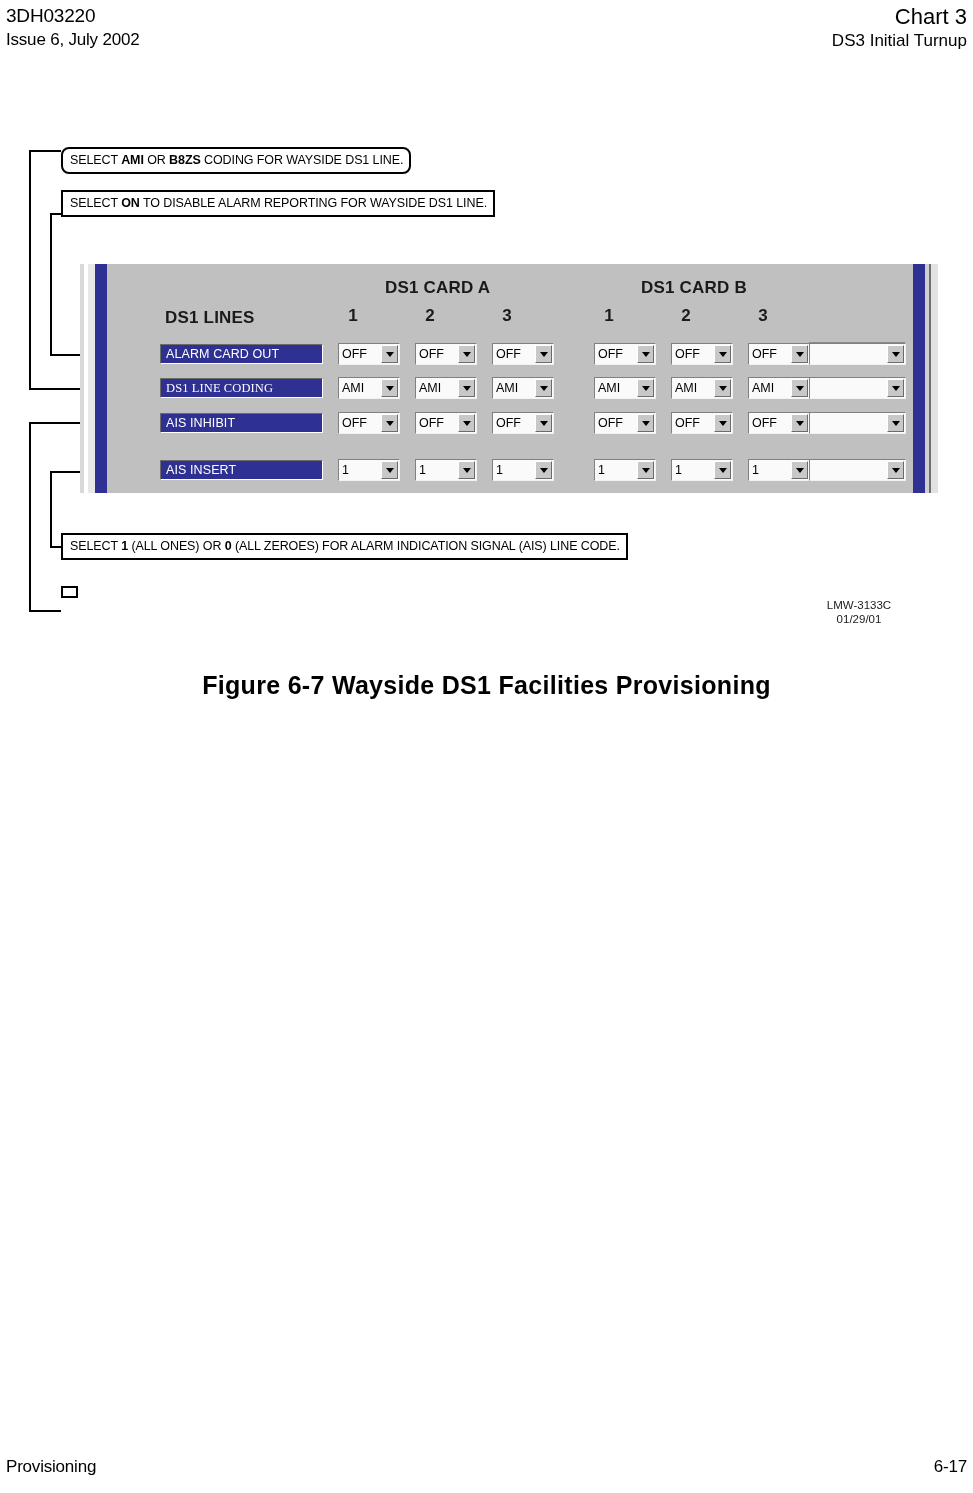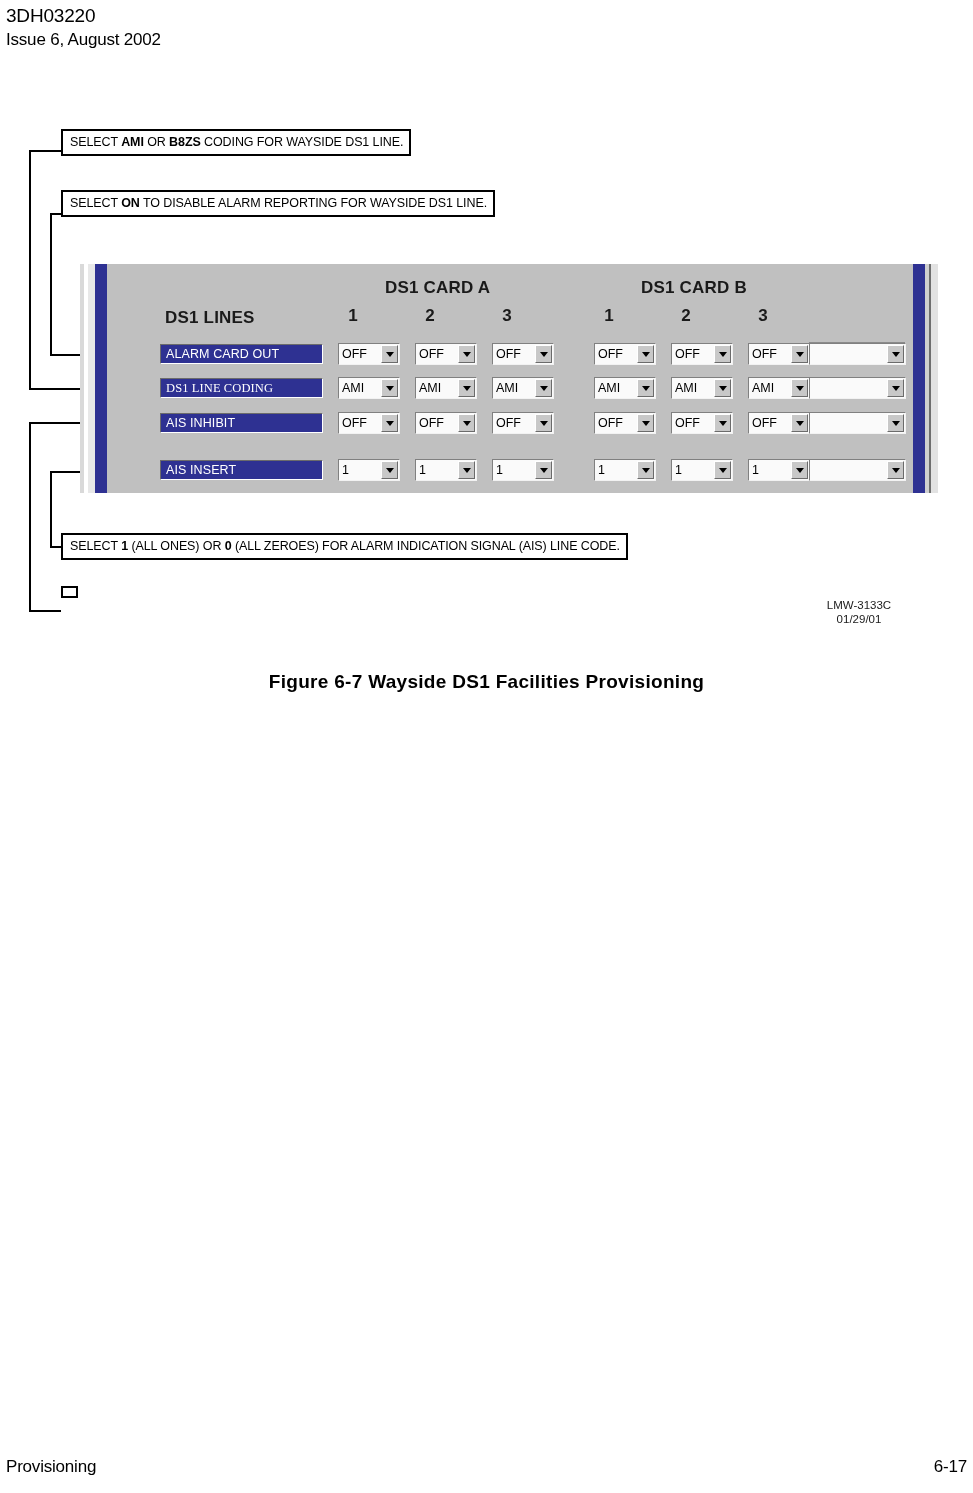--- a/index.html
+++ b/index.html
@@ -35,21 +35,21 @@
     border: 2px solid #000;
     background: #fff;
     font-size: 12.5px;
     line-height: 15px;
     padding: 4px 6px 4px 7px;
     white-space: nowrap;
     letter-spacing: -0.1px;
   }
   .callout b { font-weight: bold; }
 
-  #callout-coding   { left: 61px;  top: 129px; }
+  #callout-coding   { left: 61px;  top: 147px; border-radius: 8px; }
   #callout-alarm    { left: 61px;  top: 190px; }
   #callout-aisline  { left: 61px;  top: 533px; }
   #callout-aisins   { left: 61px;  top: 586px; }
 
   
   .ln { position: absolute; background: #000; }
   .arrow {
     position: absolute;
     width: 0; height: 0;
     border-top: 5px solid transparent;
@@ -192,21 +192,21 @@
     line-height: 14px;
     color: #1a1a1a;
   }
 
   
   #fig-caption {
     position: absolute;
     left: 0; top: 671px;
     width: 973px;
     text-align: center;
-    font-size: 19px;
+    font-size: 25px;
     font-weight: bold;
     letter-spacing: 0.3px;
   }
 
   
   #pg-footer {
     position: absolute;
     left: 0; bottom: 16px;
     width: 973px;
     padding: 0 6px;
@@ -216,21 +216,25 @@
     letter-spacing: -0.2px;
   }
 </style>
 </head>
 <body>
 
 <div class="pg-header">
   <div class="hdr-row">
     <div class="hdr-left">
       <div class="hdr-doc">3DH03220</div>
-      <div class="hdr-issue">Issue 6, August 2002</div>
+      <div class="hdr-issue">Issue 6, July 2002</div>
+    </div>
+    <div class="hdr-right">
+      <div class="hdr-chart">Chart 3</div>
+      <div class="hdr-sub">DS3 Initial Turnup</div>
     </div>
   </div>
 </div>
 
 <div class="ln" style="left:29px; top:150px; width:32px; height:2px;"></div>
 <div class="ln" style="left:29px; top:150px; width:2px; height:240px;"></div>
 <div class="ln" style="left:29px; top:388px; width:100px; height:2px;"></div>
 <div class="arrow" style="left:128px; top:384px;"></div>
 
 <div class="ln" style="left:50px; top:213px; width:11px; height:2px;"></div>

